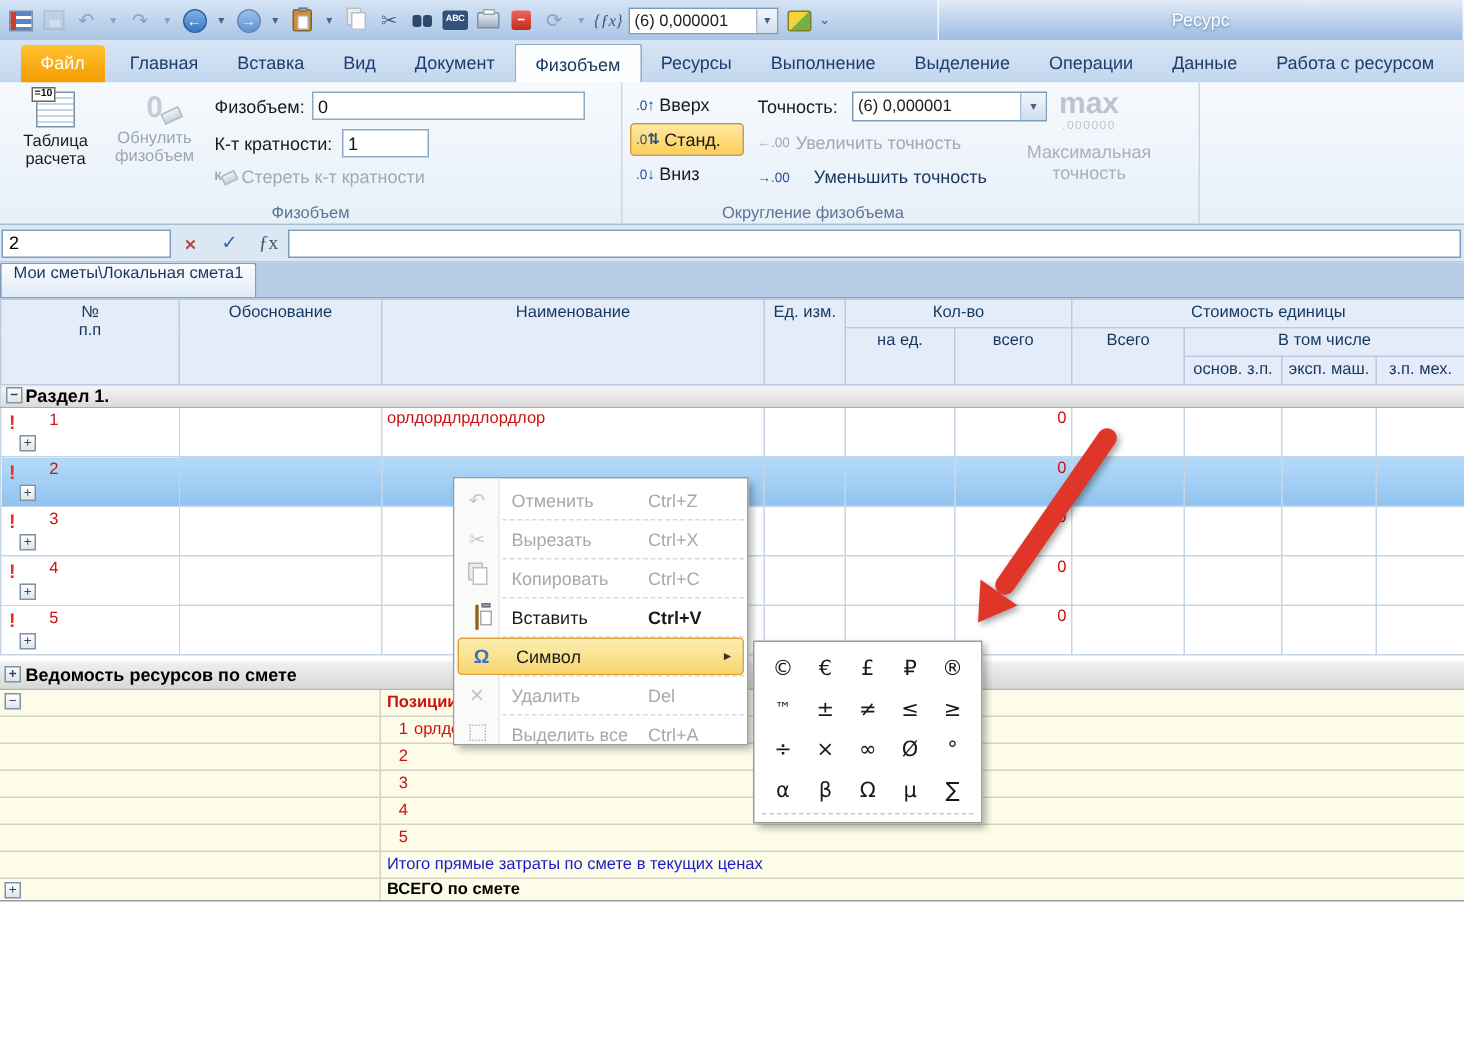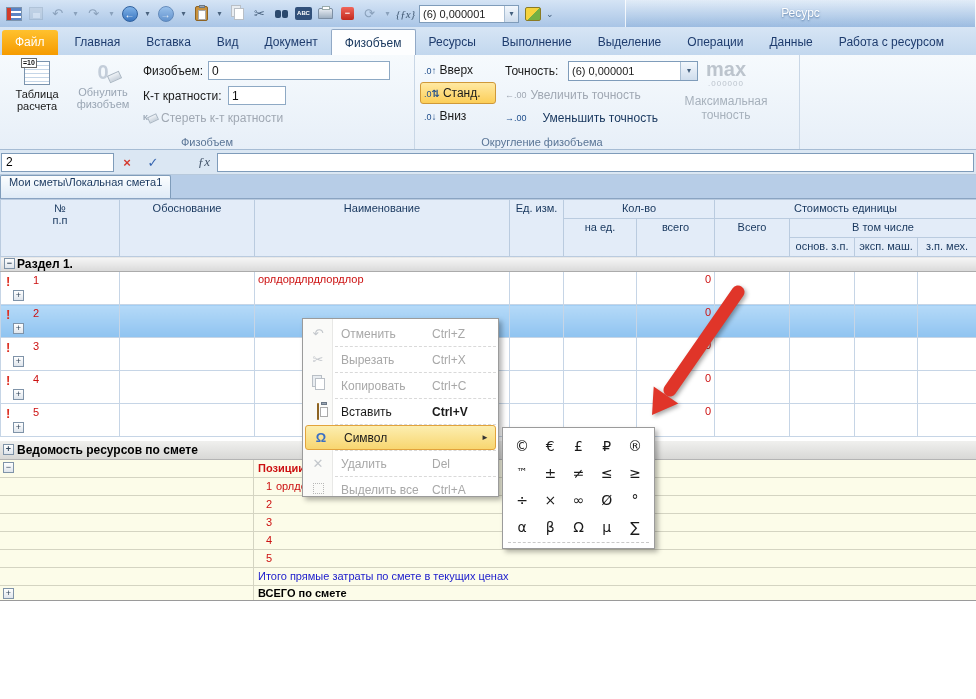--- a/index.html
+++ b/index.html
@@ -40,21 +40,21 @@
     font-size:8px;color:#44607e;text-align:center;line-height:16px;}
   .bookico{width:16px;height:14px;background:linear-gradient(135deg,#f5d33c 50%,#74b043 50%);border:1px solid #8a7b23;border-radius:2px;}
   .chev{font-size:9px;color:#44607e;letter-spacing:-2px;}
   .ctxgroup{position:absolute;left:625px;top:0;width:351px;height:27px;
     background:linear-gradient(rgba(255,255,255,.30),rgba(130,170,215,.35));
     border-left:1px solid rgba(255,255,255,.8);border-right:1px solid rgba(255,255,255,.8);
     text-align:center;line-height:27px;color:#fdfeff;text-shadow:0 1px 2px rgba(40,80,130,.7);font-size:12px;}
 
   
   .tabsrow{position:absolute;left:0;top:27px;width:976px;height:28px;
-    background:linear-gradient(#d7e5f5,#c2d7ee);display:flex;align-items:flex-end;padding-left:2px;}
+    background:linear-gradient(#d7e5f5,#c2d7ee);display:flex;align-items:flex-end;padding-left:14px;}
   .rtab{height:26px;line-height:26px;padding:0 13px;color:#1e3c6e;white-space:nowrap;font-size:12px;}
   .rtab.file{background:linear-gradient(#ffc12e,#f59b00);color:#fff;border-radius:3px 3px 0 0;height:25px;line-height:25px;margin-right:4px;}
   .rtab.active{background:#fdfeff;border:1px solid #91a9c6;border-bottom:none;border-radius:2px 2px 0 0;color:#17365d;}
 
   
   .ribbon{position:absolute;left:0;top:55px;width:976px;height:95px;
     background:linear-gradient(#f6fafd,#e7eff8);border-bottom:1px solid #a6bcd4;}
   .rgroup{position:absolute;top:0;height:94px;border-right:1px solid #c9d7e6;}
   .grplabel{position:absolute;left:0;right:0;bottom:1px;text-align:center;font-size:11px;color:#5a7596;}
   .bigbtn{position:absolute;top:3px;width:62px;height:78px;text-align:center;font-size:11px;color:#1a1a1a;
@@ -87,21 +87,21 @@
   .eraseico b{position:absolute;left:0;top:0;font-size:8px;color:#9aa6b4;}
 
   
   .fbar{position:absolute;left:0;top:150px;width:976px;height:25px;background:#dbe7f3;
     border-bottom:1px solid #b7c9dc;display:flex;align-items:center;}
   .fcell{margin-left:1px;width:113px;height:19px;border:1px solid #7f9cba;background:#fff;
     font-size:12px;padding:0 4px;font-family:inherit;}
   .fico{width:26px;text-align:center;font-weight:bold;font-size:13px;}
   .fx-red{color:#d43a2f;}
   .fx-blue{color:#3564b0;}
-  .fx-fn{font-family:"Liberation Serif",serif;font-style:italic;font-weight:normal;color:#44566b;margin-left:25px;}
+  .fx-fn{font-family:"Liberation Serif",serif;font-weight:normal;color:#44566b;}
   .finput{flex:1;height:19px;border:1px solid #7f9cba;background:#fff;margin-right:2px;}
 
   
   .doctabs{position:absolute;left:0;top:175px;width:976px;height:24px;background:#b7cde7;
     border-bottom:1px solid #8aa4c2;display:flex;align-items:flex-end;}
   .dtab{height:23px;display:flex;align-items:center;padding:0 8px;gap:9px;
     background:linear-gradient(#fbfdfe,#dfebf7);border:1px solid #7f9cba;border-bottom:none;
     border-radius:2px 2px 0 0;font-size:11px;color:#17365d;flex-direction:column;}
   .dtab .x{color:#5a7291;font-size:10px;font-weight:bold;}
 

